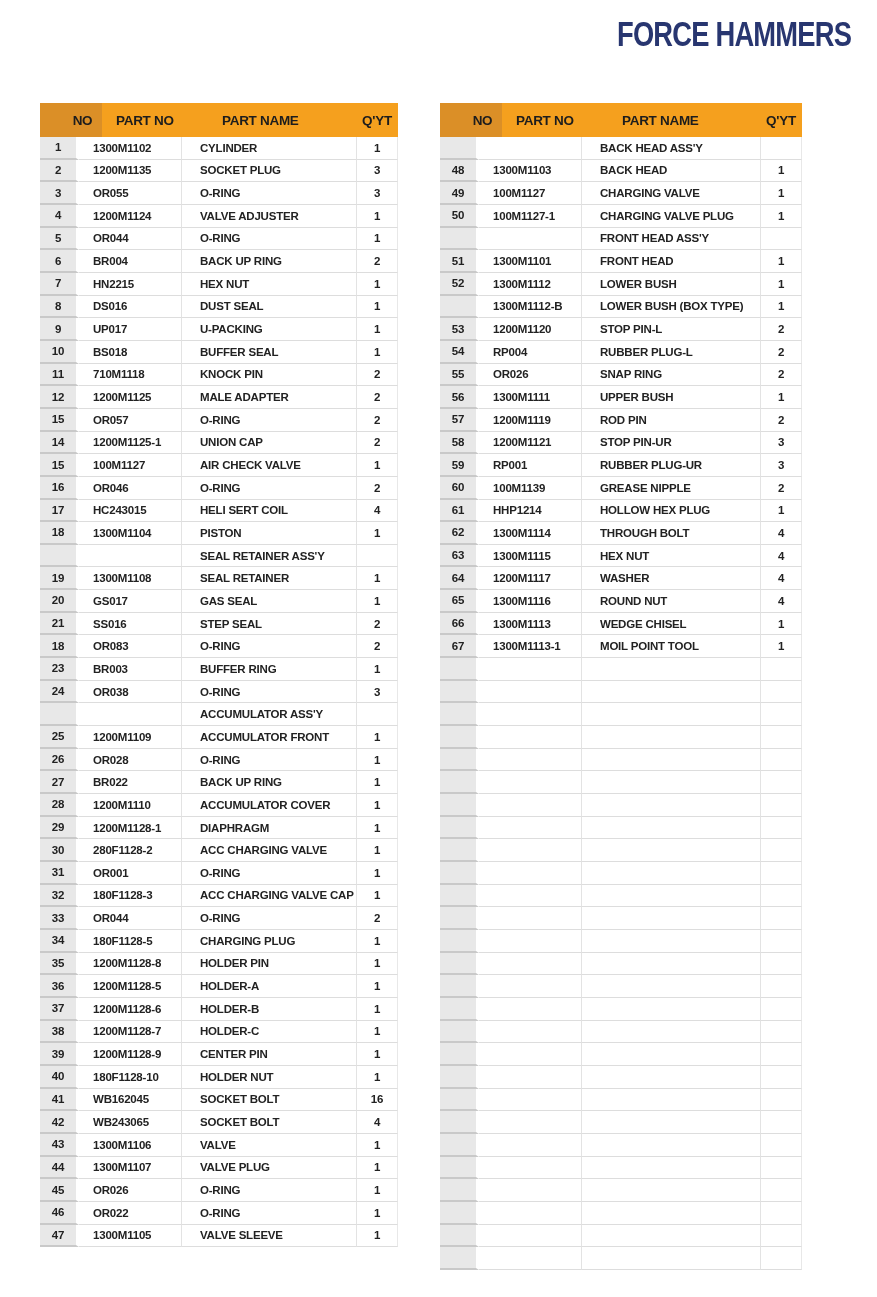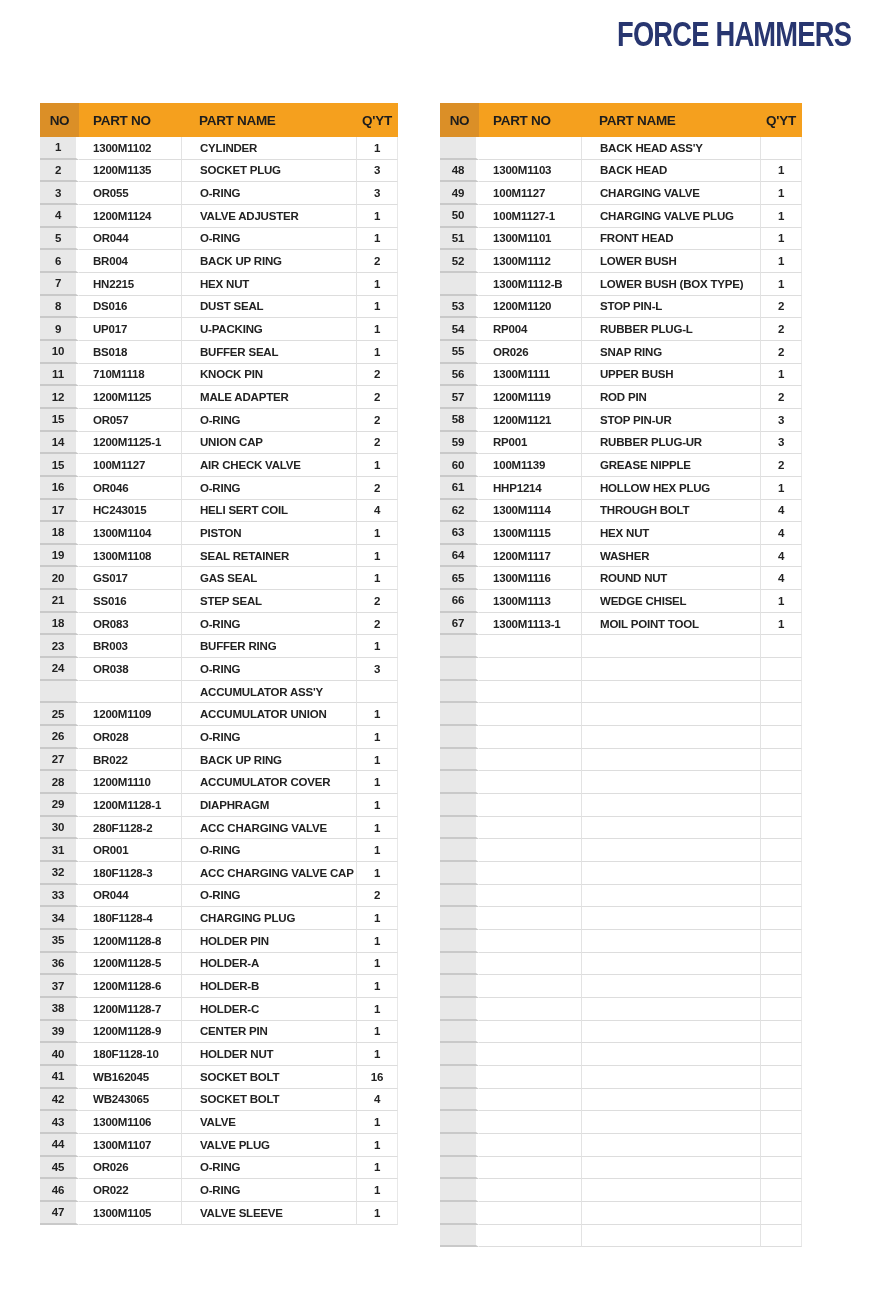--- a/index.html
+++ b/index.html
@@ -12,21 +12,21 @@
     font-size:35px;font-weight:bold;color:var(--title-navy,#283670);
     white-space:nowrap;letter-spacing:-1px;
     transform:scaleX(0.78);transform-origin:100% 50%;
   }
   .parts-table{position:absolute;top:103px;}
   .parts-table.left{left:40px;width:358px;}
   .parts-table.right{left:440px;width:362px;}
   .t-head{display:flex;height:34px;background:var(--header-orange,#F5A01E);}
   .th{
     display:flex;align-items:center;
-    font-weight:bold;font-size:13.5px;color:#1d1d1d;letter-spacing:-0.3px;
+    font-weight:bold;font-size:13.5px;color:#1d1d1d;letter-spacing:-0.3px;padding-left:23px;
   }
   .th.col0{background:var(--header-no-orange,#DB8F27);}
   .col0{width:39px;flex:none;justify-content:center;}
   .col1{width:102px;flex:none;padding-left:14px;box-sizing:border-box;}
   .col2{flex:1;padding-left:18px;box-sizing:border-box;min-width:0;}
   .col3{width:42px;flex:none;justify-content:center;}
   .t-row{display:flex;height:22.66px;}
   .td{
     display:flex;align-items:center;
     font-weight:bold;font-size:11.5px;color:#222;letter-spacing:-0.2px;
@@ -154,20 +154,26 @@
       <div class="td col2">HELI SERT COIL</div>
       <div class="td col3">4</div>
     </div>
     <div class="t-row">
       <div class="td col0">18</div>
       <div class="td col1">1300M1104</div>
       <div class="td col2">PISTON</div>
       <div class="td col3">1</div>
     </div>
     <div class="t-row">
+      <div class="td col0"></div>
+      <div class="td col1"></div>
+      <div class="td col2">SEAL RETAINER ASS'Y</div>
+      <div class="td col3"></div>
+    </div>
+    <div class="t-row">
       <div class="td col0">19</div>
       <div class="td col1">1300M1108</div>
       <div class="td col2">SEAL RETAINER</div>
       <div class="td col3">1</div>
     </div>
     <div class="t-row">
       <div class="td col0">20</div>
       <div class="td col1">GS017</div>
       <div class="td col2">GAS SEAL</div>
       <div class="td col3">1</div>
@@ -198,21 +204,21 @@
     </div>
     <div class="t-row">
       <div class="td col0"></div>
       <div class="td col1"></div>
       <div class="td col2">ACCUMULATOR ASS'Y</div>
       <div class="td col3"></div>
     </div>
     <div class="t-row">
       <div class="td col0">25</div>
       <div class="td col1">1200M1109</div>
-      <div class="td col2">ACCUMULATOR UNION</div>
+      <div class="td col2">ACCUMULATOR FRONT</div>
       <div class="td col3">1</div>
     </div>
     <div class="t-row">
       <div class="td col0">26</div>
       <div class="td col1">OR028</div>
       <div class="td col2">O-RING</div>
       <div class="td col3">1</div>
     </div>
     <div class="t-row">
       <div class="td col0">27</div>
@@ -251,21 +257,21 @@
       <div class="td col3">1</div>
     </div>
     <div class="t-row">
       <div class="td col0">33</div>
       <div class="td col1">OR044</div>
       <div class="td col2">O-RING</div>
       <div class="td col3">2</div>
     </div>
     <div class="t-row">
       <div class="td col0">34</div>
-      <div class="td col1">180F1128-4</div>
+      <div class="td col1">180F1128-5</div>
       <div class="td col2">CHARGING PLUG</div>
       <div class="td col3">1</div>
     </div>
     <div class="t-row">
       <div class="td col0">35</div>
       <div class="td col1">1200M1128-8</div>
       <div class="td col2">HOLDER PIN</div>
       <div class="td col3">1</div>
     </div>
     <div class="t-row">
@@ -366,20 +372,26 @@
       <div class="td col2">CHARGING VALVE</div>
       <div class="td col3">1</div>
     </div>
     <div class="t-row">
       <div class="td col0">50</div>
       <div class="td col1">100M1127-1</div>
       <div class="td col2">CHARGING VALVE PLUG</div>
       <div class="td col3">1</div>
     </div>
     <div class="t-row">
+      <div class="td col0"></div>
+      <div class="td col1"></div>
+      <div class="td col2">FRONT HEAD ASS'Y</div>
+      <div class="td col3"></div>
+    </div>
+    <div class="t-row">
       <div class="td col0">51</div>
       <div class="td col1">1300M1101</div>
       <div class="td col2">FRONT HEAD</div>
       <div class="td col3">1</div>
     </div>
     <div class="t-row">
       <div class="td col0">52</div>
       <div class="td col1">1300M1112</div>
       <div class="td col2">LOWER BUSH</div>
       <div class="td col3">1</div>

